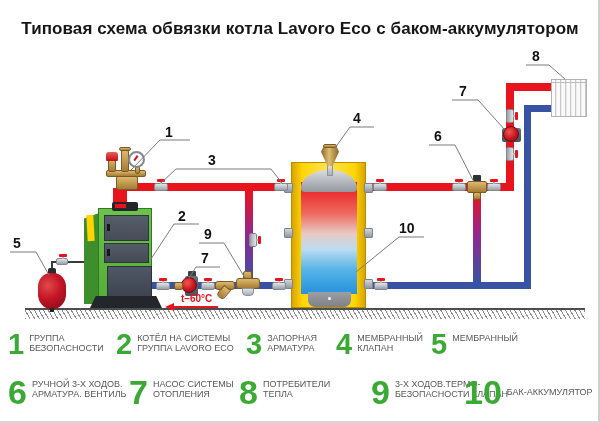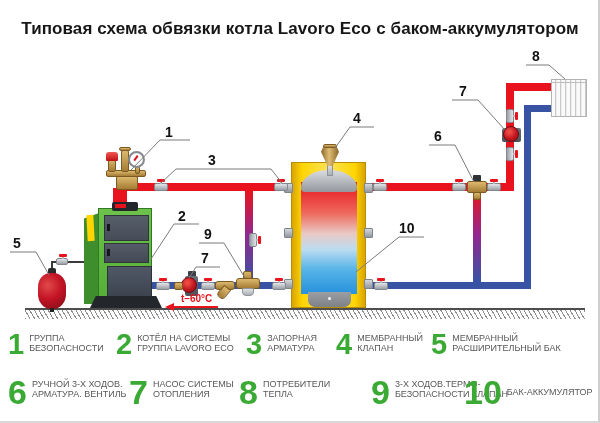--- a/index.html
+++ b/index.html
@@ -206,21 +206,21 @@
   <div class="lg-item r1" style="left:246px;top:333px;">
     <span class="lg-num">3</span>
     <span class="lg-text"><span>ЗАПОРНАЯ</span><br><span>АРМАТУРА</span></span>
   </div>
   <div class="lg-item r1" style="left:336px;top:333px;">
     <span class="lg-num">4</span>
     <span class="lg-text"><span>МЕМБРАННЫЙ</span><br><span>КЛАПАН</span></span>
   </div>
   <div class="lg-item r1" style="left:431px;top:333px;">
     <span class="lg-num">5</span>
-    <span class="lg-text"><span>МЕМБРАННЫЙ</span><br><span>РАСШИРИТЕЛЬНЫЙ БАК</span></span>
+    <span class="lg-text"><span>МЕМБРАННЫЙ</span><br></span>
   </div>
 
   <div class="lg-item r2" style="left:8px;top:379px;">
     <span class="lg-num">6</span>
     <span class="lg-text"><span>РУЧНОЙ 3-Х ХОДОВ.</span><br><span>АРМАТУРА. ВЕНТИЛЬ</span></span>
   </div>
   <div class="lg-item r2" style="left:129px;top:379px;">
     <span class="lg-num">7</span>
     <span class="lg-text"><span>НАСОС СИСТЕМЫ</span><br><span>ОТОПЛЕНИЯ</span></span>
   </div>

